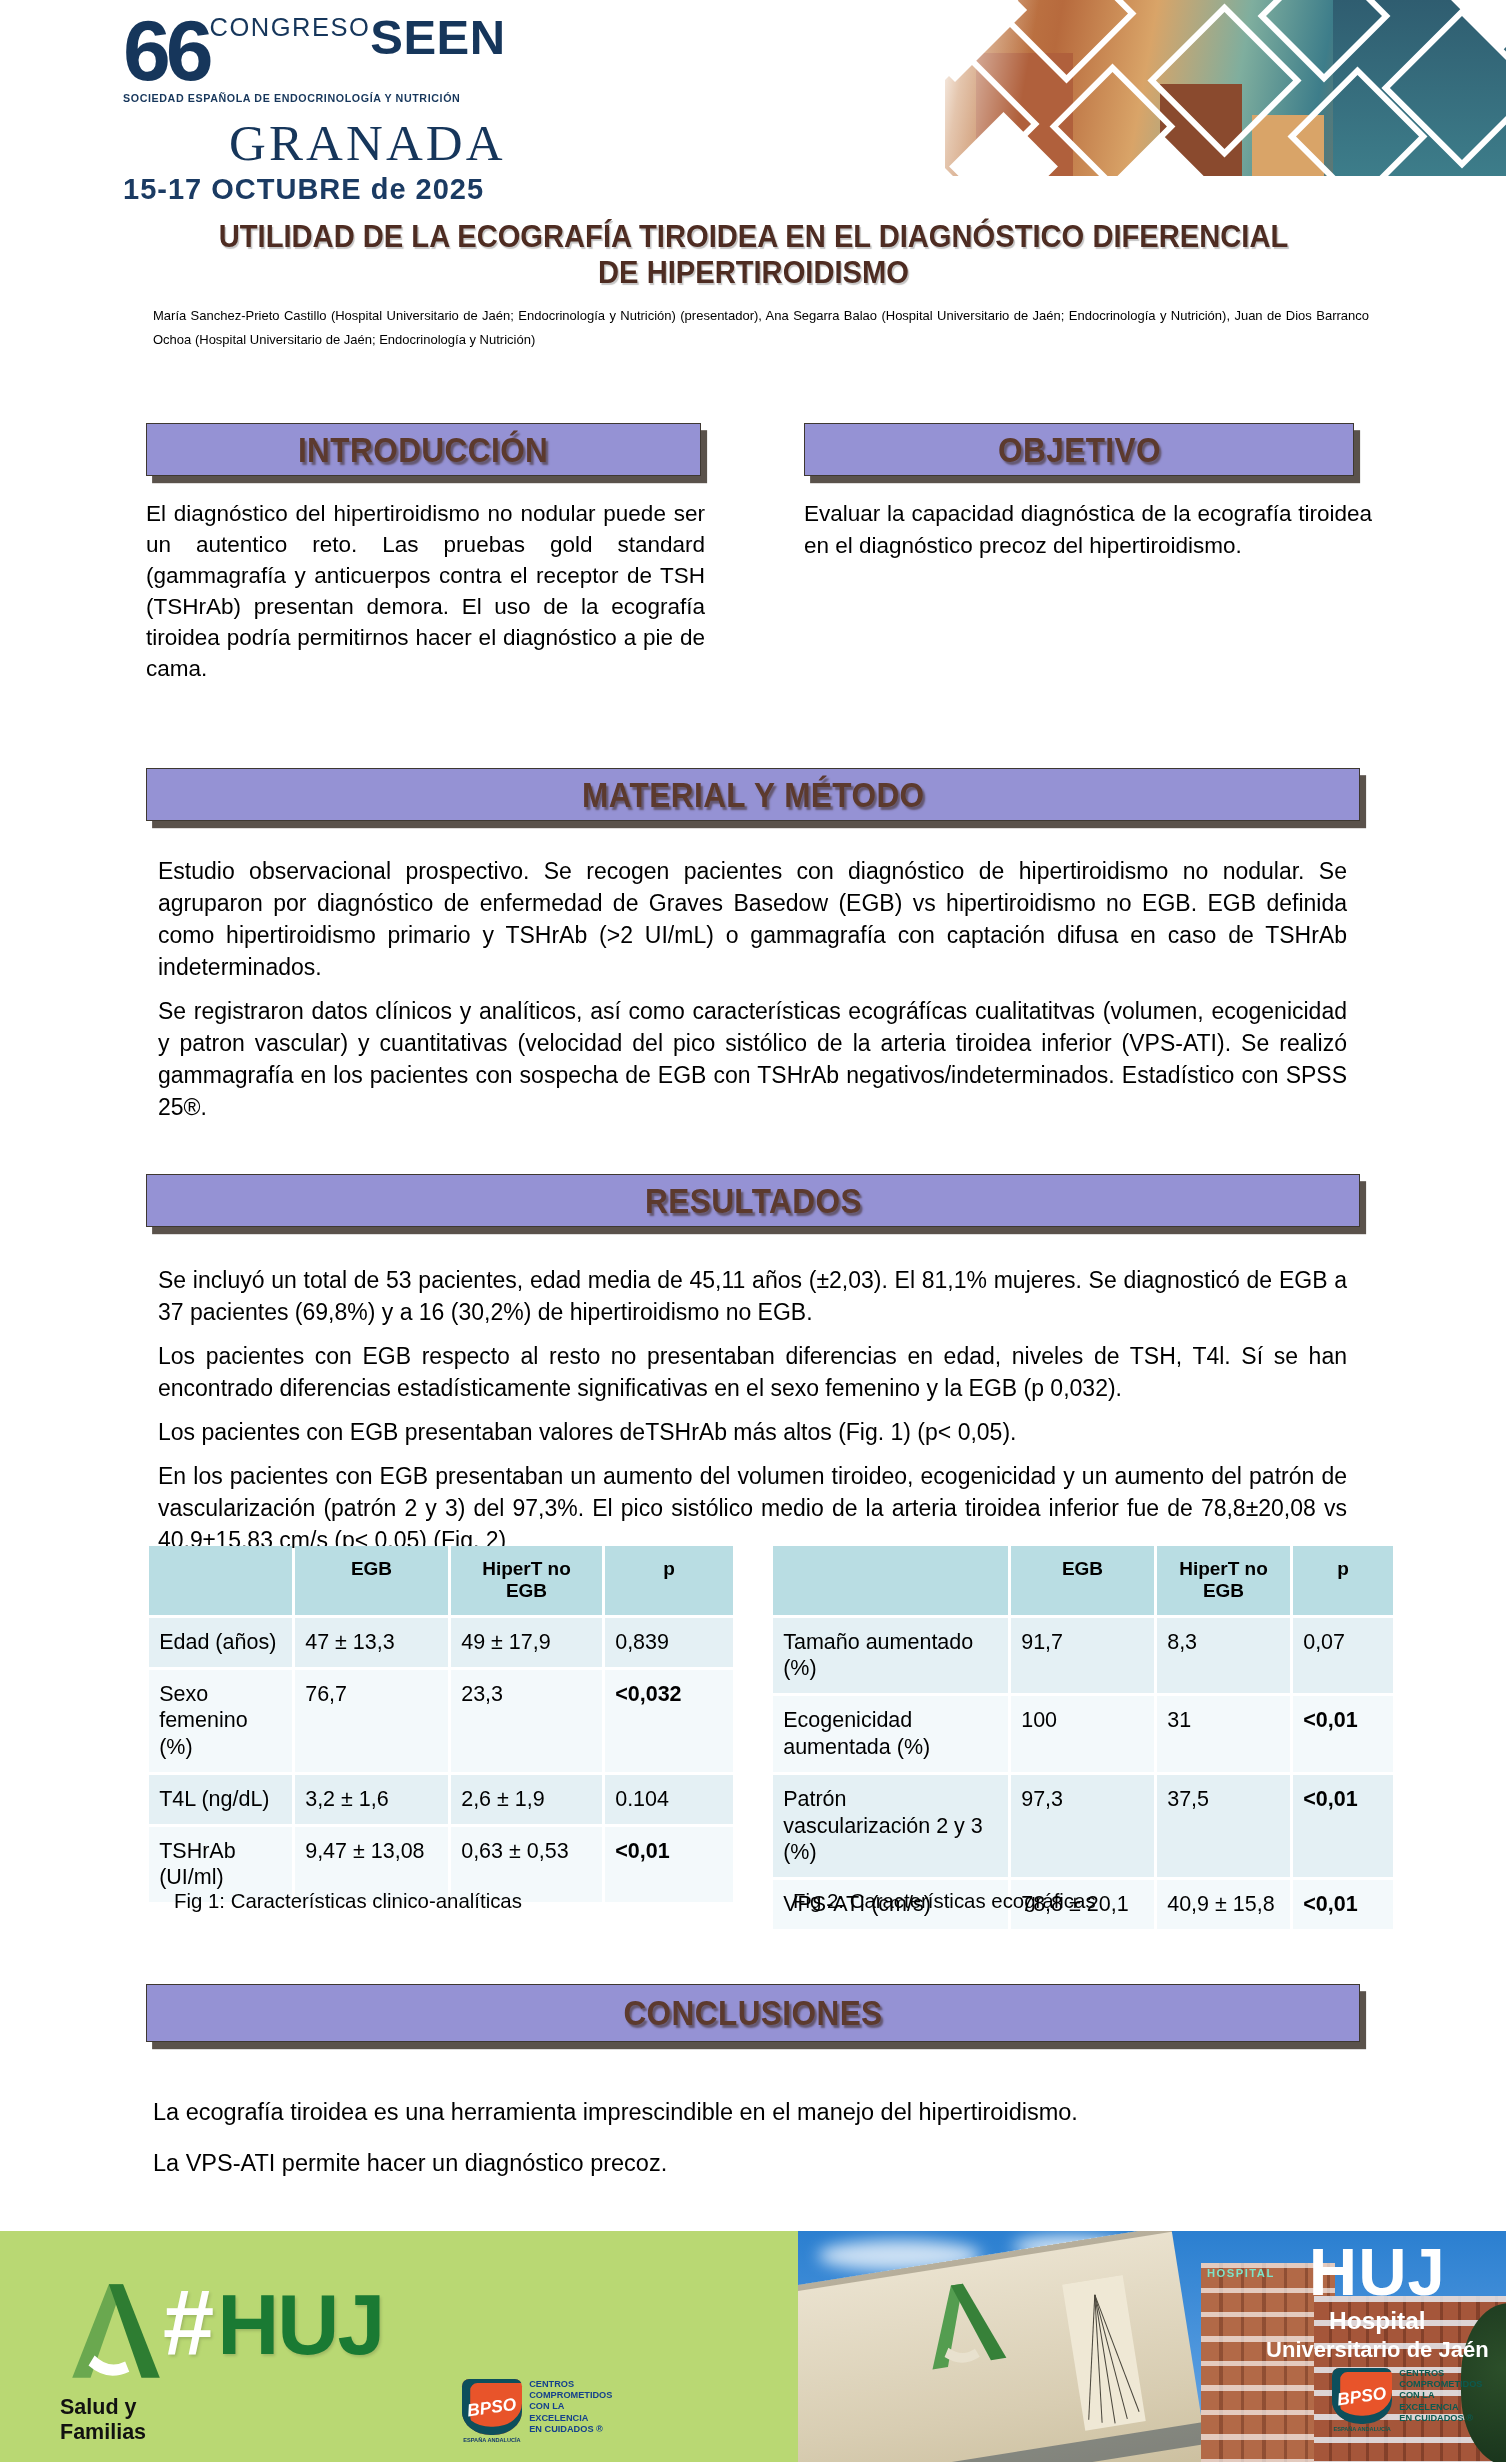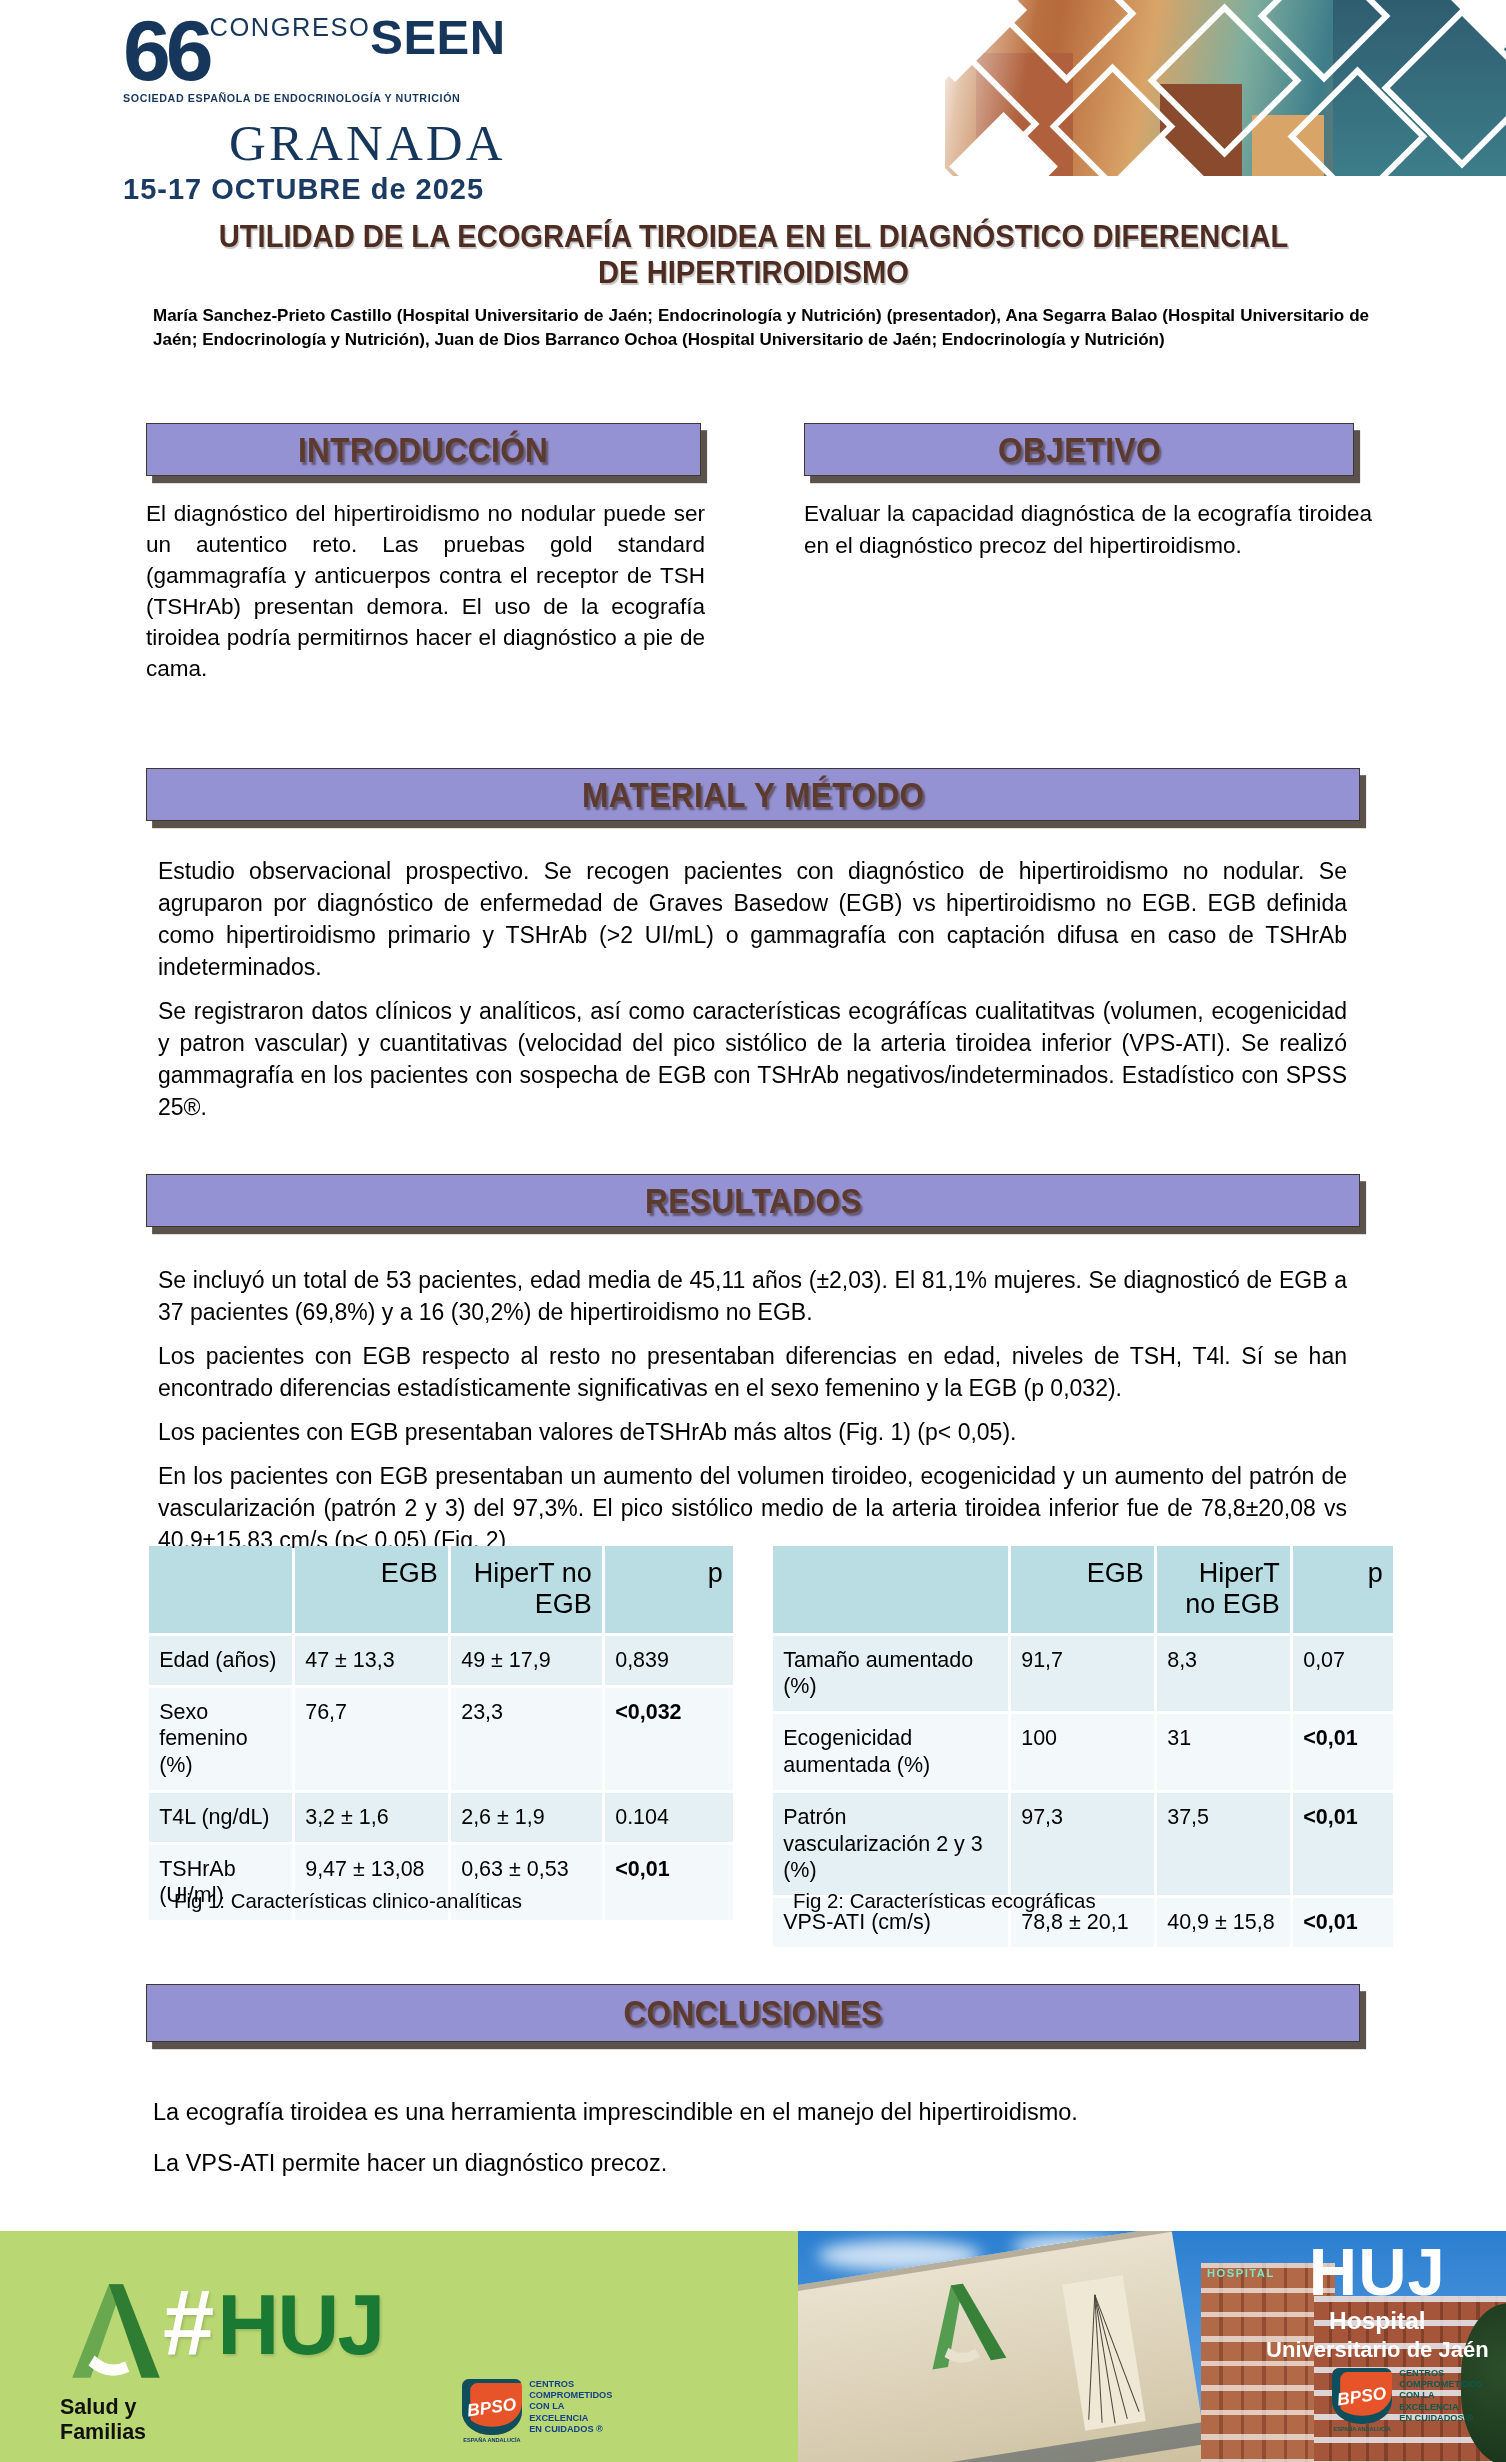--- a/index.html
+++ b/index.html
@@ -22,21 +22,21 @@
   .cblock{position:absolute;}
   .diamond{position:absolute;border:6.1px solid #ffffff;transform:rotate(45deg);background:transparent;}
   .diamond.fill{background:#ffffff;border:none;}
   #collage-fade{position:absolute;left:0;top:0;width:100%;height:100%;
     background:linear-gradient(100deg,#ffffff 0%,rgba(255,255,255,0.55) 5%,rgba(255,255,255,0) 16%);}
 
   
   #title{position:absolute;left:153px;top:219px;width:1201px;text-align:center;color:#4e2c22;}
   #title .tline{font-size:31px;font-weight:700;line-height:36px;transform:scaleX(0.94);transform-origin:center;
     text-shadow:1.5px 1.5px 1px rgba(90,90,90,0.35);}
-  #authors{position:absolute;left:153px;top:304px;width:1216px;font-size:17px;font-weight:700;line-height:24px;
+  #authors{position:absolute;left:153px;top:304px;width:1216px;font-size:13px;font-weight:400;line-height:24px;
     color:#000;text-align:justify;}
 
   
   .band{position:absolute;height:51px;background:#9592d4;border:1px solid #3e3831;
     box-shadow:6.1px 7.2px 0 rgba(72,63,55,0.9);display:flex;align-items:center;justify-content:center;}
   .band-label{display:inline-block;font-size:35px;font-weight:800;color:#5c3a2e;letter-spacing:0.5px;
     transform:scaleX(0.9);text-shadow:2.6px 3.1px 2px rgba(59,38,30,0.55);}
   #band-intro{left:146px;top:423px;width:553px;align-items:center;}
   #band-objetivo{left:804px;top:423px;width:548px;}
   #band-material{left:146px;top:768px;width:1212px;}
@@ -47,21 +47,21 @@
   .body-text{position:absolute;color:#000;text-align:justify;}
   .body-text p{margin:12px;}
   #intro-body{left:146px;top:498px;width:559px;font-size:22.5px;line-height:31px;}
   #objetivo-body{left:804px;top:498px;width:568px;font-size:22.5px;line-height:32px;}
   #material-body{left:146px;top:843px;width:1213px;font-size:23px;line-height:32px;}
   #resultados-body{left:146px;top:1252px;width:1213px;font-size:23px;line-height:32px;}
   #conclusiones-body{left:153px;top:2087px;width:1226px;font-size:23.5px;line-height:51px;text-align:left;}
 
   
   .fig-table{position:absolute;border-collapse:separate;border-spacing:3.6px;}
-  .fig-table th{background:#b9dde3;text-align:right;font-size:27px;font-weight:400;padding:12.3px 10.2px;vertical-align:top;}
+  .fig-table th{background:#b9dde3;text-align:center;font-size:19px;font-weight:700;padding:12.3px 10.2px;vertical-align:top;}
   .fig-table td{font-size:21.5px;font-weight:400;padding:11.2px 10.2px;vertical-align:top;line-height:26.6px;}
   tr.row-blue td{background:#e4f0f4;}
   tr.row-light td{background:#f3f9fb;}
   #table1{left:146px;top:1543px;}
   #table2{left:770px;top:1543px;}
   .caption{position:absolute;font-size:20.4px;color:#000;}
   #caption1{left:174px;top:1890px;}
   #caption2{left:793px;top:1890px;}
 
   

